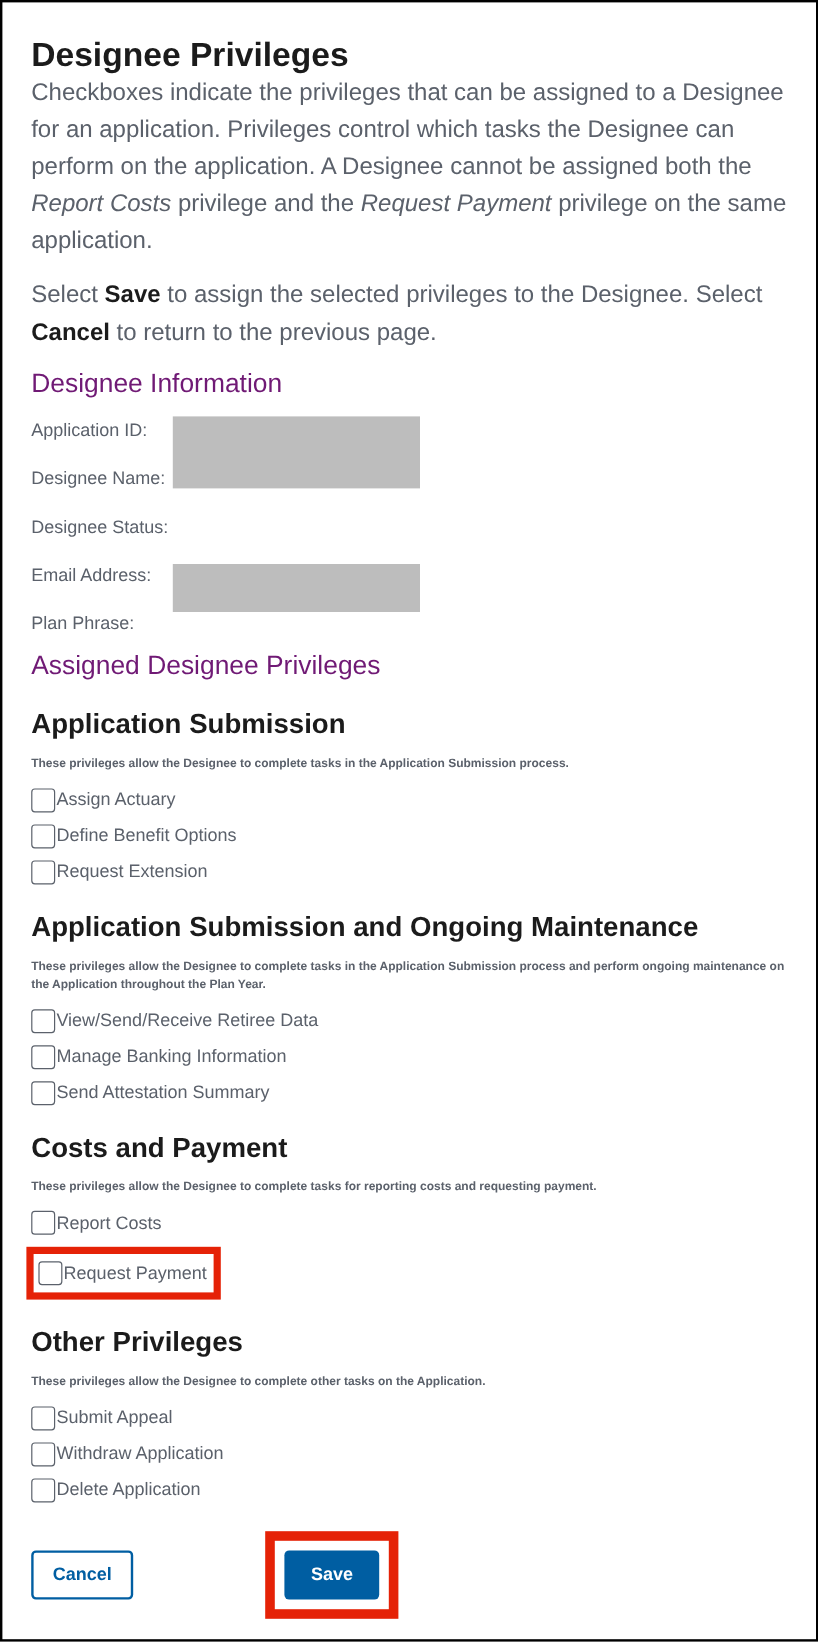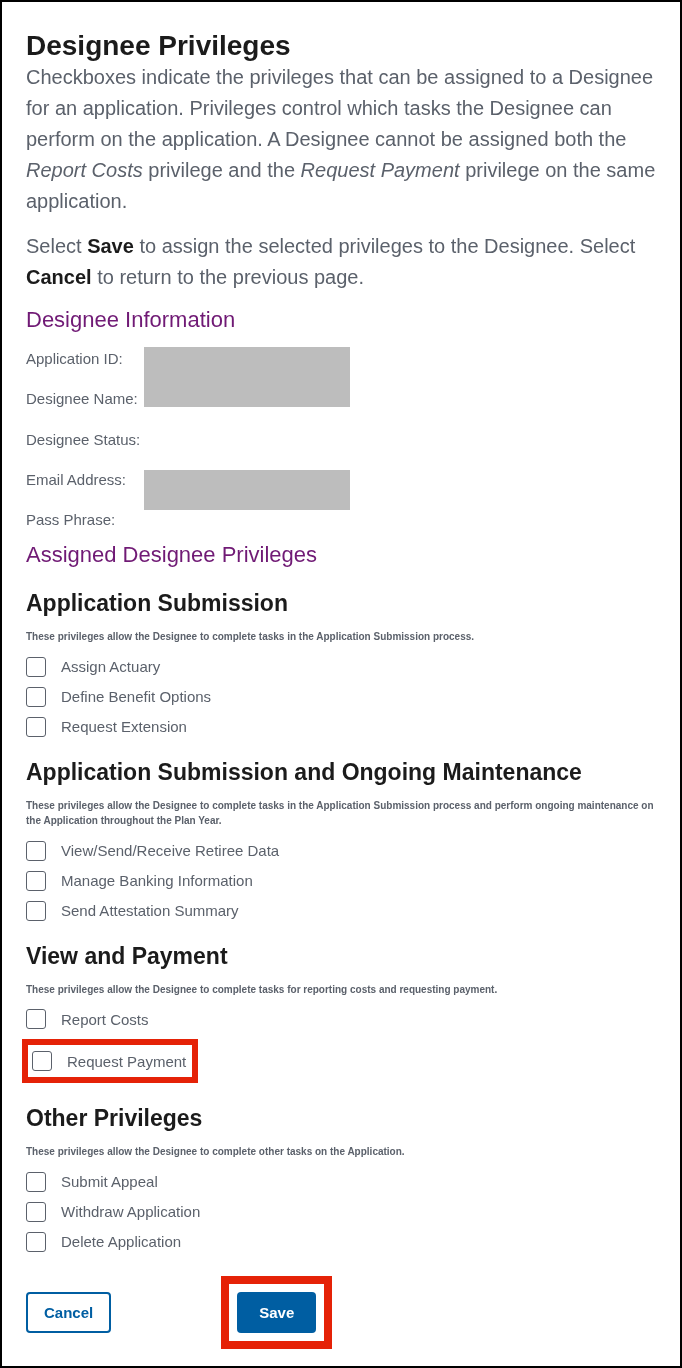--- a/index.html
+++ b/index.html
@@ -61,21 +61,21 @@
     .section-desc {
       font-size: 10px;
       color: #5b616b;
       line-height: 1.55;
       margin-bottom: 12px;
       font-weight: bold;
     }
     .checkbox-row {
       display: flex;
       align-items: center;
-      gap: 15px;
+      gap: 1px;
       margin-bottom: 10px;
     }
     .cb {
       width: 20px;
       height: 20px;
       border: 1.8px solid #5b616b;
       border-radius: 3px;
       background: #fff;
       flex-shrink: 0;
     }
@@ -138,21 +138,21 @@
 
 <h2>Designee Information</h2>
 
 <div class="info-grid">
   <div class="info-label">Application ID:</div>
   <div class="redact-block redact1"></div>
   <div class="info-label">Designee Name:</div>
   <div class="info-label">Designee Status:</div>
   <div class="info-label">Email Address:</div>
   <div class="redact-block redact2"></div>
-  <div class="info-label">Pass Phrase:</div>
+  <div class="info-label">Plan Phrase:</div>
 </div>
 
 <h2>Assigned Designee Privileges</h2>
 
 
 <h3>Application Submission</h3>
 <p class="section-desc">These privileges allow the Designee to complete tasks in the Application Submission process.</p>
 <div class="checkbox-row">
   <span class="cb"></span>
   <span class="cb-label">Assign Actuary</span>
@@ -176,21 +176,21 @@
 <div class="checkbox-row">
   <span class="cb"></span>
   <span class="cb-label">Manage Banking Information</span>
 </div>
 <div class="checkbox-row">
   <span class="cb"></span>
   <span class="cb-label">Send Attestation Summary</span>
 </div>
 
 
-<h3>View and Payment</h3>
+<h3>Costs and Payment</h3>
 <p class="section-desc">These privileges allow the Designee to complete tasks for reporting costs and requesting payment.</p>
 <div class="checkbox-row">
   <span class="cb"></span>
   <span class="cb-label">Report Costs</span>
 </div>
 <div class="highlight-box">
   <div class="checkbox-row" style="margin-bottom:0;">
     <span class="cb"></span>
     <span class="cb-label">Request Payment</span>
   </div>

